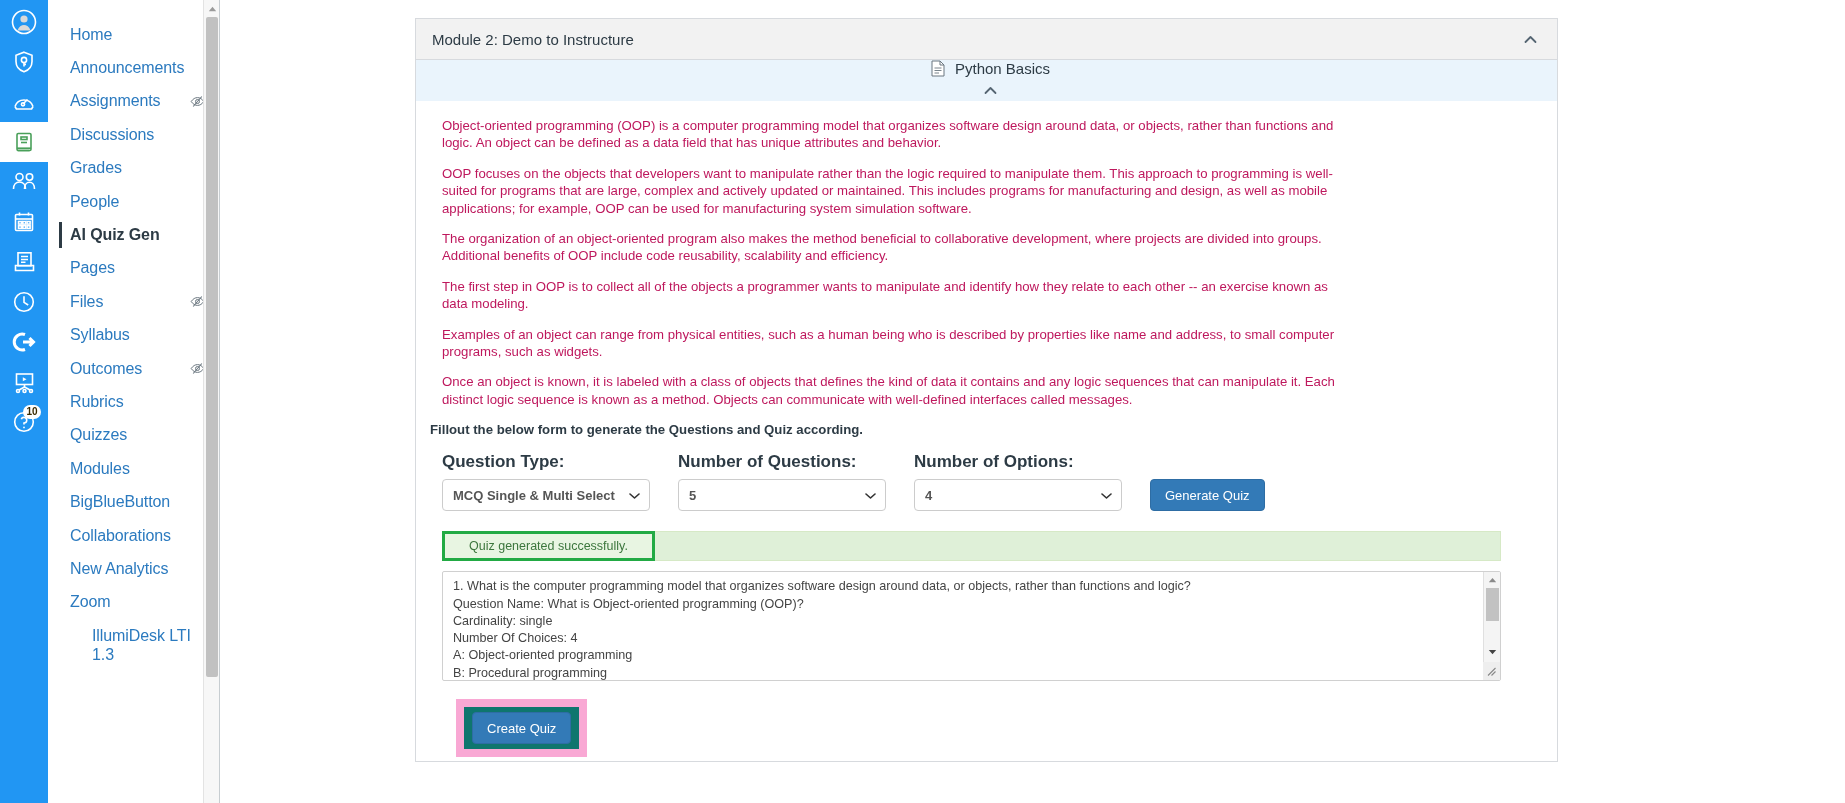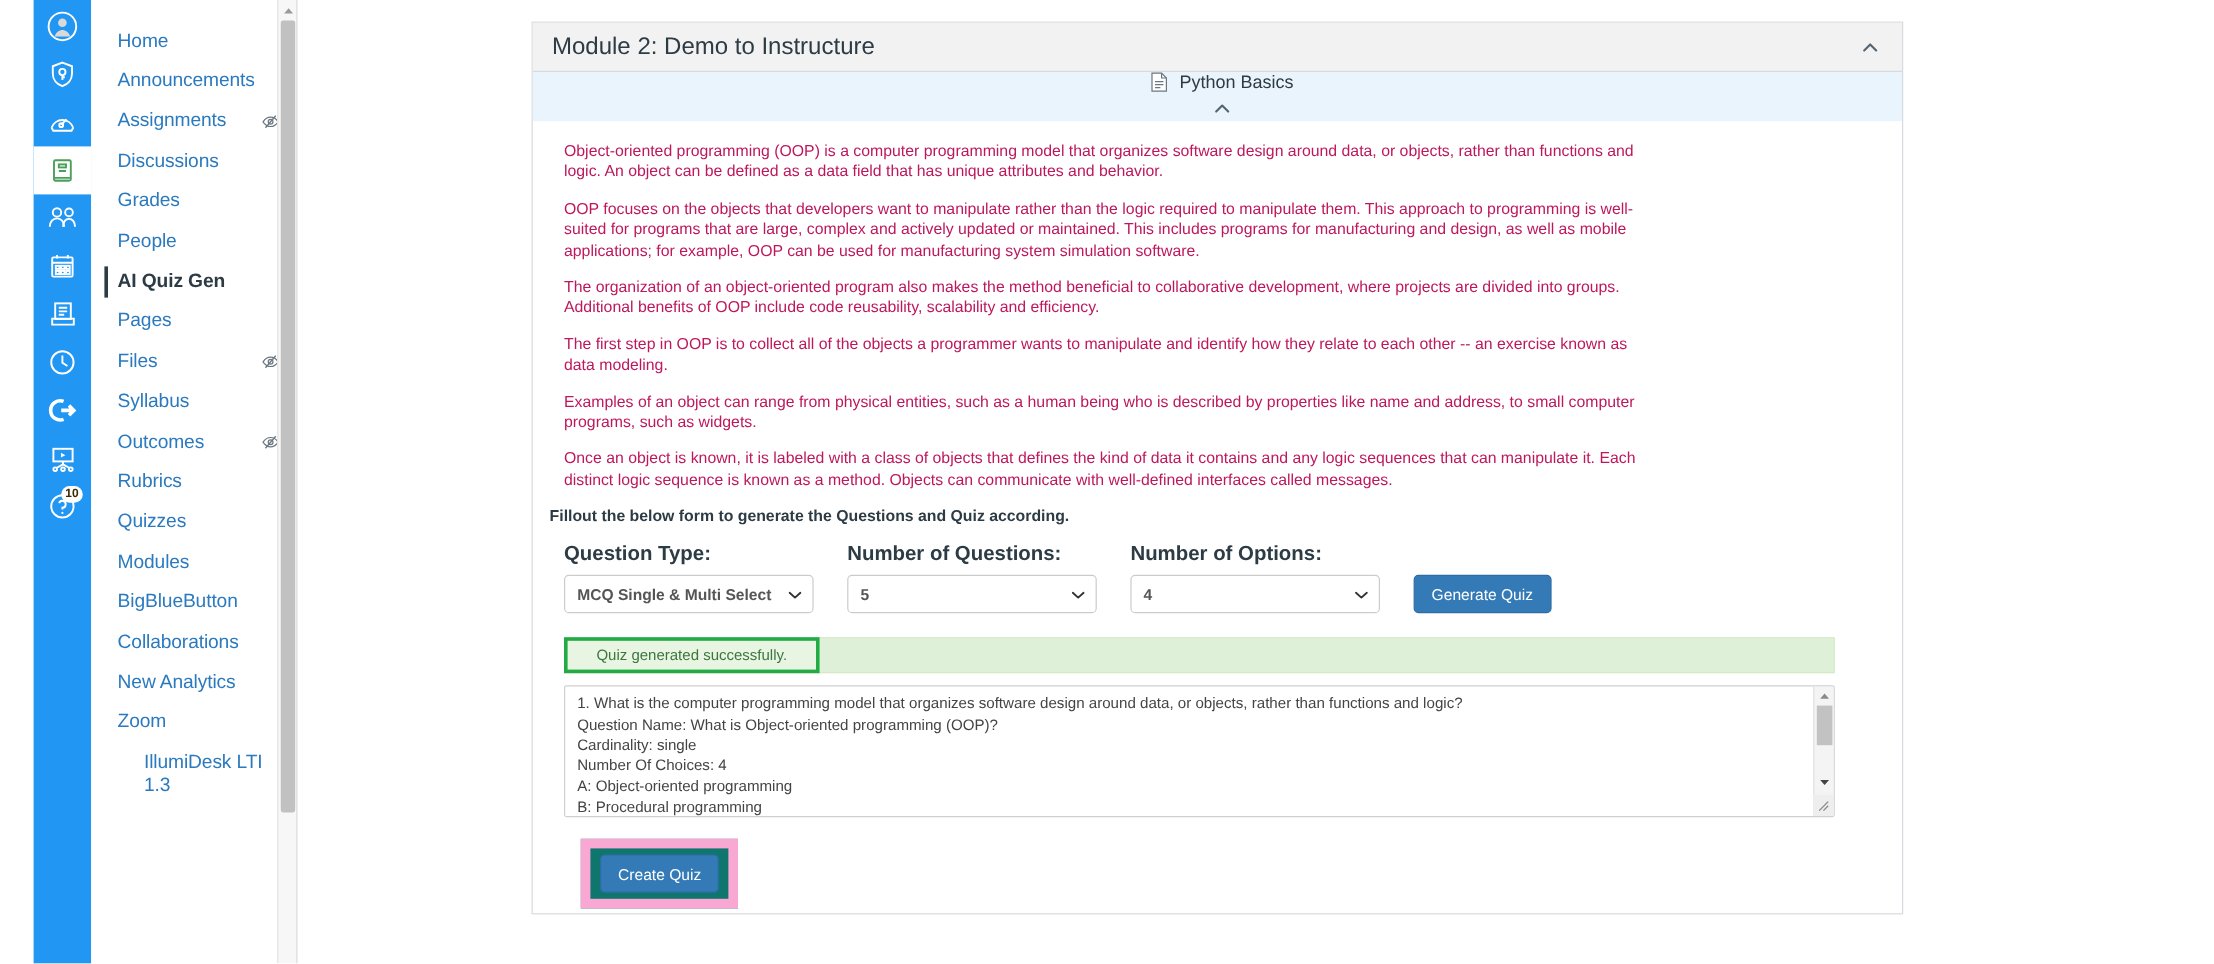--- a/index.html
+++ b/index.html
@@ -13,21 +13,20 @@
 
   
   .global-nav {
     width: 48px; height: 803px;
     background: #2196f3;
     flex: 0 0 48px;
     display: flex; flex-direction: column;
     align-items: center;
     padding-top: 2px;
     position: relative;
-    margin-left: 28px;
   }
   .gnav-item {
     width: 48px; height: 40px;
     display: flex; align-items: center; justify-content: center;
     position: relative;
     flex: 0 0 auto;
   }
   .gnav-item.active { background: #ffffff; }
   .gnav-item svg { display: block; }
   .gnav-item .stroke { stroke: #ffffff; fill: none; stroke-width: 1.6; }
@@ -128,21 +127,21 @@
   .module-header {
     background: #f2f2f2;
     border-bottom: 1px solid #d7dade;
     height: 41px;
     display: flex;
     align-items: center;
     justify-content: space-between;
     padding: 0 16px 0 16px;
   }
   .module-title {
-    font-size: 20px;
+    font-size: 15px;
     color: #2d3b45;
   }
   .chevron-btn {
     width: 22px; height: 22px;
     display: flex; align-items: center; justify-content: center;
     cursor: pointer;
   }
 
   .item-header {
     background: #eaf4fc;

